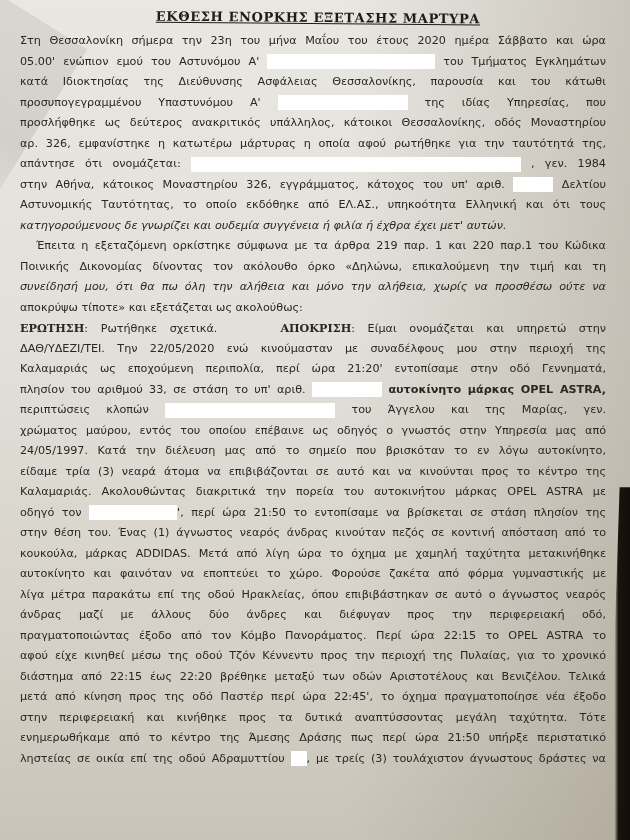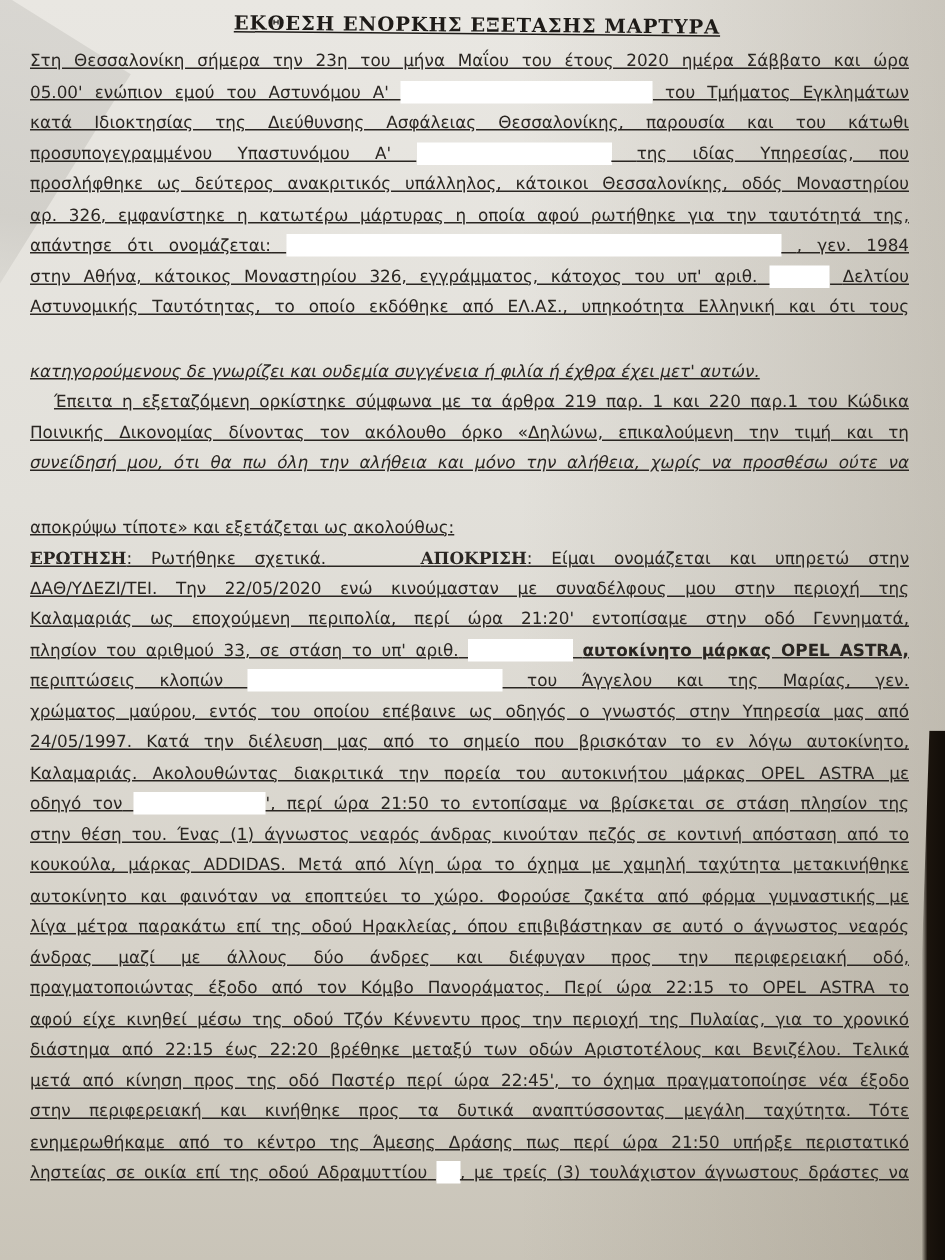--- a/index.html
+++ b/index.html
@@ -66,25 +66,23 @@
       text-align: justify;
       margin: 0;
     }
     .line {
       display: block;
       white-space: nowrap;
       height: 20.5px;
       overflow: visible;
       text-align: justify;
       text-align-last: justify;
-      text-decoration: underline;
     }
     .line.last {
       text-align-last: left;
-      margin-top: 22px;
     }
     .indent { padding-left: 16px; }
     .redact {
       display: inline-block;
       background: #ffffff;
       height: 15px;
       vertical-align: middle;
     }
     .b { font-weight: bold; }
     .i { font-style: italic; }
@@ -117,20 +115,21 @@
     </div>
 
     <div class="para">
       <span class="line"><span class="label">ΕΡΩΤΗΣΗ</span><span>: Ρωτήθηκε σχετικά.</span>&nbsp;&nbsp;&nbsp;&nbsp;&nbsp;<span class="label">ΑΠΟΚΡΙΣΗ</span><span>: Είμαι ονομάζεται και υπηρετώ στην</span></span>
       <span class="line"><span>ΔΑΘ/ΥΔΕΖΙ/ΤΕΙ. Την 22/05/2020 ενώ κινούμασταν με συναδέλφους μου στην περιοχή της</span></span>
       <span class="line"><span>Καλαμαριάς ως εποχούμενη περιπολία, περί ώρα 21:20' εντοπίσαμε στην οδό Γεννηματά,</span></span>
       <span class="line"><span>πλησίον του αριθμού 33, σε στάση το υπ' αριθ.</span> <span class="redact" style="width:70px"></span> <span class="b">αυτοκίνητο μάρκας OPEL ASTRA,</span></span>
       <span class="line"><span>περιπτώσεις κλοπών</span> <span class="redact" style="width:170px"></span> <span>του Άγγελου και της Μαρίας, γεν.</span></span>
       <span class="line"><span>χρώματος μαύρου, εντός του οποίου επέβαινε ως οδηγός ο γνωστός στην Υπηρεσία μας από</span></span>
       <span class="line"><span>24/05/1997. Κατά την διέλευση μας από το σημείο που βρισκόταν το εν λόγω αυτοκίνητο,</span></span>
+      <span class="line"><span>είδαμε τρία (3) νεαρά άτομα να επιβιβάζονται σε αυτό και να κινούνται προς το κέντρο της</span></span>
       <span class="line"><span>Καλαμαριάς. Ακολουθώντας διακριτικά την πορεία του αυτοκινήτου μάρκας OPEL ASTRA με</span></span>
       <span class="line"><span>οδηγό τον</span> <span class="redact" style="width:88px"></span><span>', περί ώρα 21:50 το εντοπίσαμε να βρίσκεται σε στάση πλησίον της</span></span>
       <span class="line"><span>στην θέση του. Ένας (1) άγνωστος νεαρός άνδρας κινούταν πεζός σε κοντινή απόσταση από το</span></span>
       <span class="line"><span>κουκούλα, μάρκας ADDIDAS.  Μετά από λίγη ώρα το όχημα με χαμηλή ταχύτητα μετακινήθηκε</span></span>
       <span class="line"><span>αυτοκίνητο και φαινόταν να εποπτεύει το χώρο. Φορούσε ζακέτα από φόρμα γυμναστικής με</span></span>
       <span class="line"><span>λίγα μέτρα παρακάτω επί της οδού Ηρακλείας, όπου επιβιβάστηκαν σε αυτό ο άγνωστος νεαρός</span></span>
       <span class="line"><span>άνδρας μαζί με άλλους δύο άνδρες   και διέφυγαν προς την περιφερειακή οδό,</span></span>
       <span class="line"><span>πραγματοποιώντας έξοδο από τον Κόμβο Πανοράματος. Περί ώρα 22:15 το OPEL ASTRA το</span></span>
       <span class="line"><span>αφού είχε κινηθεί μέσω της οδού Τζόν Κέννεντυ προς την περιοχή της Πυλαίας, για το χρονικό</span></span>
       <span class="line"><span>διάστημα από 22:15 έως 22:20 βρέθηκε  μεταξύ των οδών Αριστοτέλους και Βενιζέλου. Τελικά</span></span>

